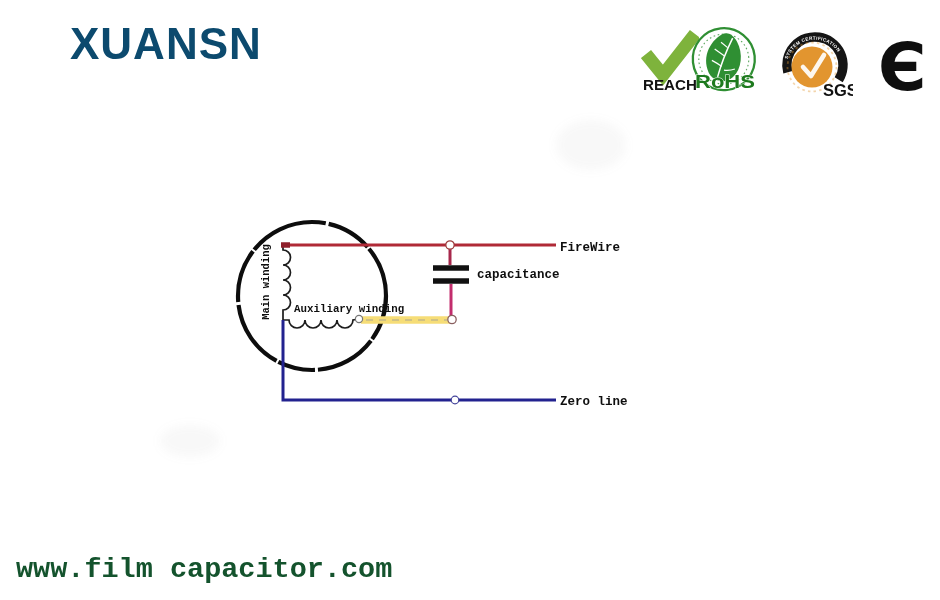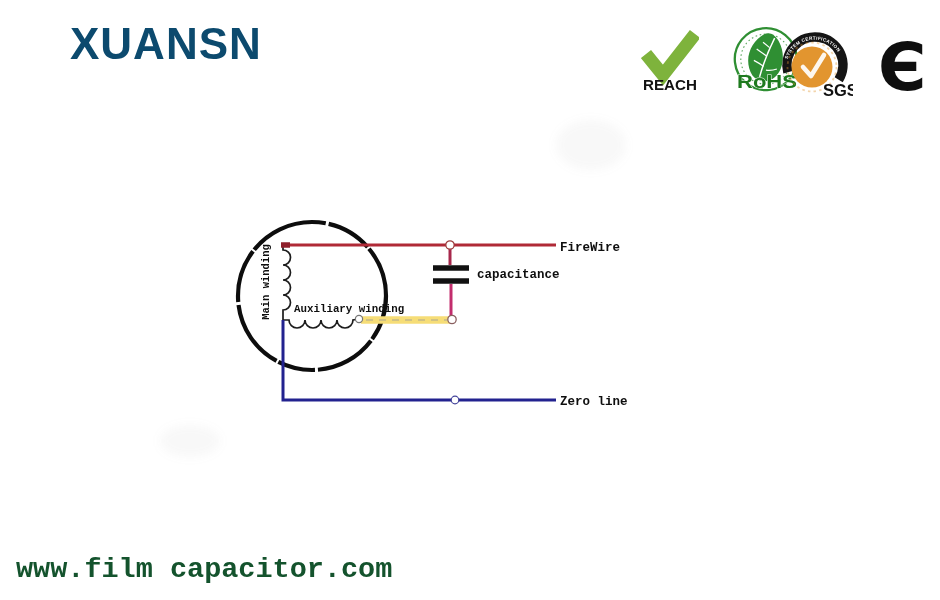--- a/index.html
+++ b/index.html
@@ -35,21 +35,21 @@
   <div class="smudge" style="left:556px;top:120px;width:70px;height:50px;"></div>
   <div class="smudge" style="left:160px;top:425px;width:60px;height:32px;"></div>
 
   <div class="cert" style="left:641px;top:28px;">
     <svg width="58" height="66" viewBox="0 0 58 66">
       <polyline points="5,26 22,47 54,6" fill="none" stroke="#7eb33c" stroke-width="13"></polyline>
       <text x="2" y="62" font-family="Liberation Sans,sans-serif" font-size="14.5" font-weight="bold" fill="#121212" textLength="54" lengthAdjust="spacingAndGlyphs">REACH</text>
     </svg>
   </div>
 
-  <div class="cert" style="left:688px;top:25px;margin-left:42px;">
+  <div class="cert" style="left:688px;top:25px;">
     <svg width="74" height="72" viewBox="0 0 74 72">
       <g transform="rotate(-6 37 36)">
         <circle cx="36" cy="34" r="31" fill="none" stroke="#2f8f33" stroke-width="2.3"></circle>
         <circle cx="36" cy="34" r="25" fill="none" stroke="#2f8f33" stroke-width="1.1" stroke-dasharray="1.6 2.6" opacity="0.8"></circle>
         <path d="M37,9 C23,15 13,32 21,49 C26,57 36,58 43,53 C53,46 56,30 51,18 C48,11 43,7 37,9 Z" fill="#2f8f33"></path>
         <path d="M28,51 C33,38 40,25 47,14" fill="none" stroke="#ffffff" stroke-width="1.5"></path>
         <path d="M33,41 C30,38 27,36 24,34 M37,31 C34,28 31,26 28,23 M41,23 C39,21 37,19 35,17 M35,45 C39,46 42,46 46,45" fill="none" stroke="#ffffff" stroke-width="1.2"></path>
       </g>
       <text x="37" y="63" text-anchor="middle" font-family="Liberation Sans,sans-serif" font-size="19" font-weight="bold" fill="#1e7a1e" stroke="#ffffff" stroke-width="0.9" paint-order="stroke" textLength="60" lengthAdjust="spacingAndGlyphs">RoHS</text>
     </svg>

